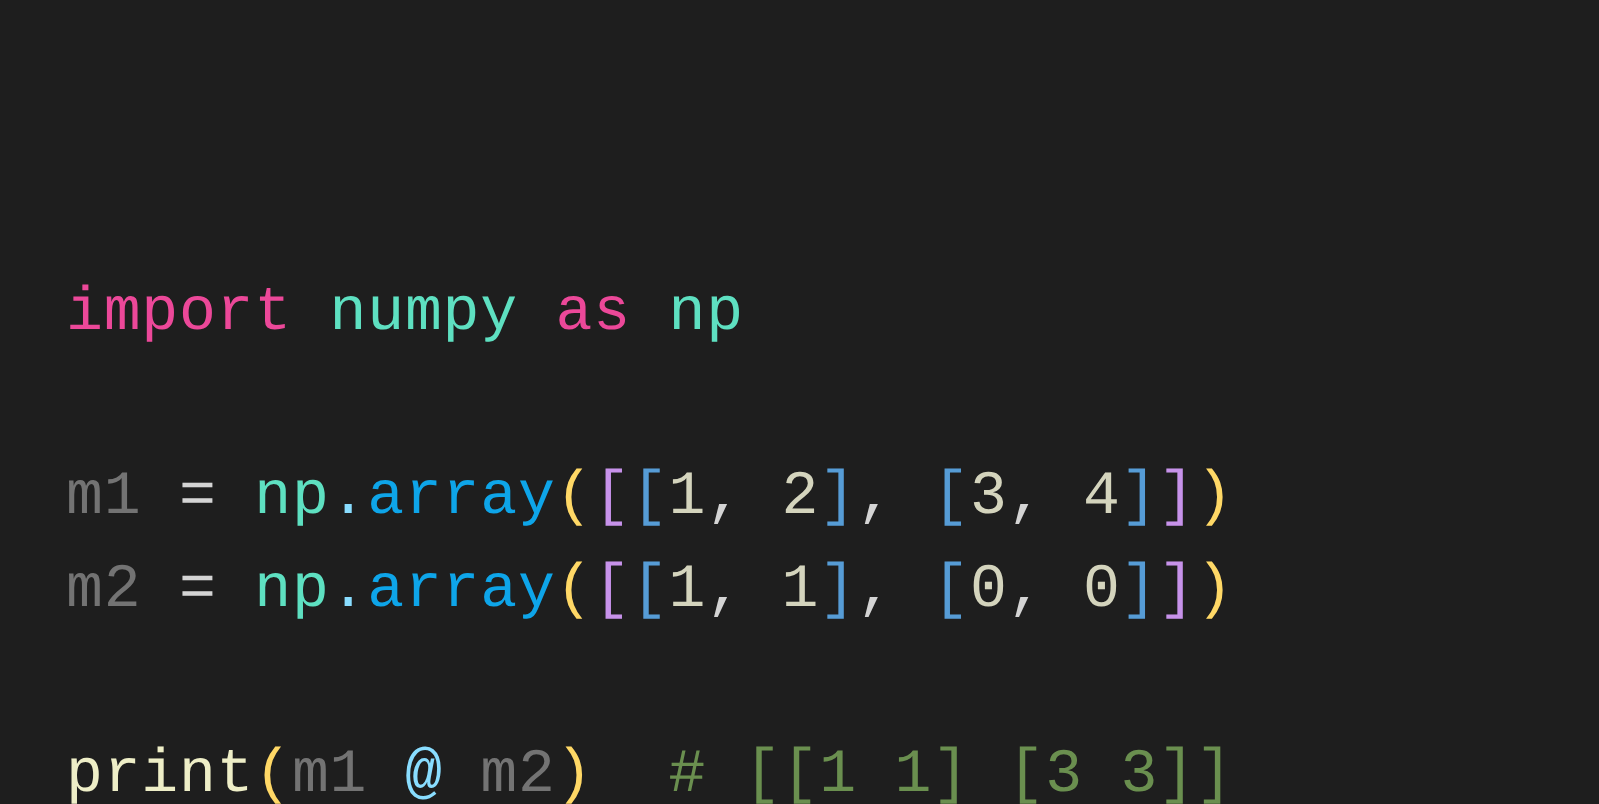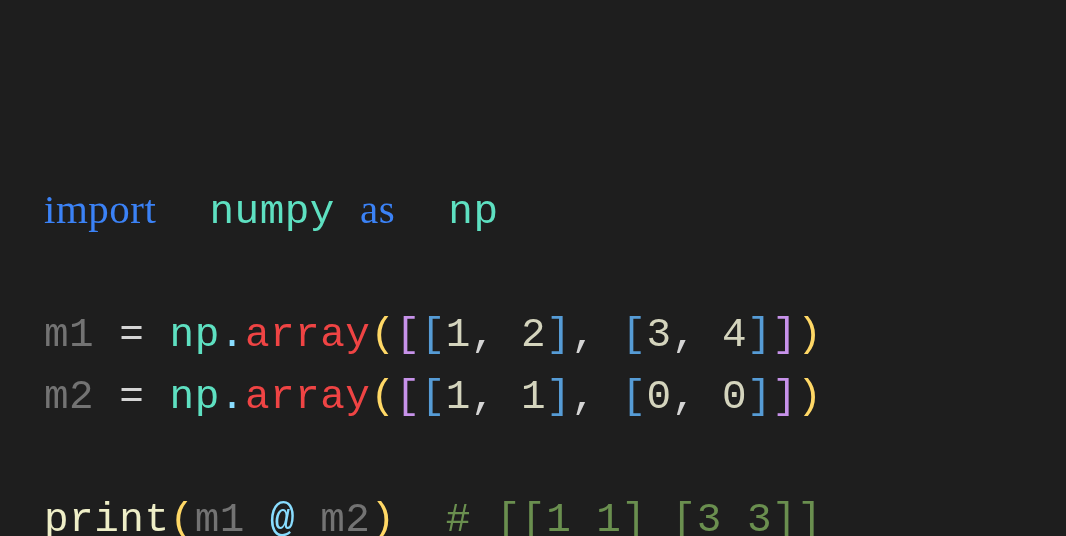--- a/index.html
+++ b/index.html
@@ -12,27 +12,27 @@
       width: 1066px;
       height: 536px;
       padding: 56px 44px;
       font-family: 'Consolas', 'Monaco', 'Courier New', monospace;
       font-size: 41px;
       line-height: 1.5;
       color: #d4d4d4;
       white-space: pre;
       letter-spacing: 0.5px;
     }
-    .keyword { color: #3b82f6; font-family: Liberation Serif, serif; }
-    .module { color: #5ee0c1; margin-left: 28px; }
+    .keyword { color: #ec4899; }
+    .module { color: #5ee0c1; }
     .variable { color: #737373; }
     .operator { color: #d4d4d4; }
     .ns { color: #5ee0c1; }
     .dot { color: #89ddff; }
-    .function { color: #ef4444; margin-top: 12px; }
+    .function { color: #0ea5e9; margin-top: 12px; }
     .paren-yellow { color: #ffd866; }
     .paren-purple { color: #c792ea; }
     .bracket-blue { color: #569cd6; }
     .number { color: #d4d4bd; }
     .comma { color: #d4d4d4; }
     .comment { color: #6a8f4f; }
     .printfn { color: #eeeec7; }
     .atop { color: #89ddff; }
   </style>
 </head>

